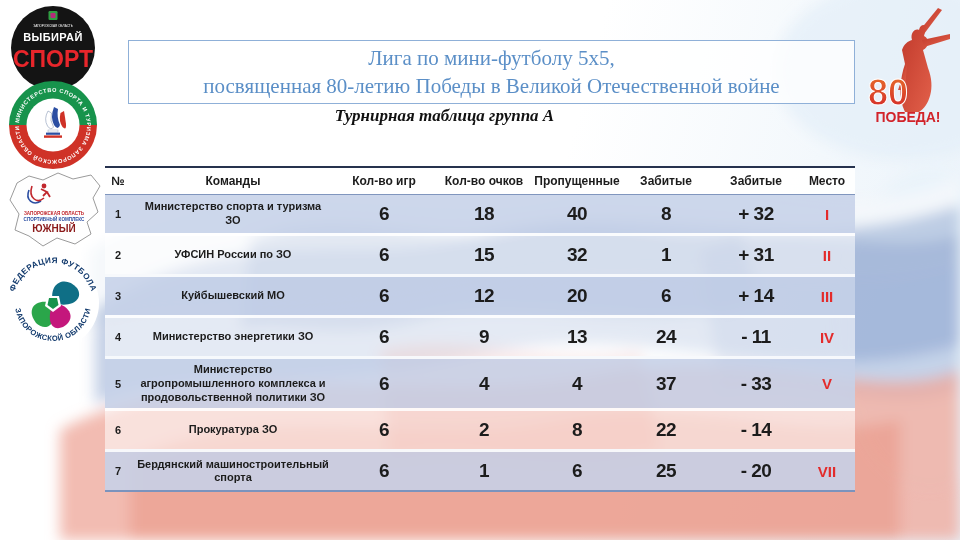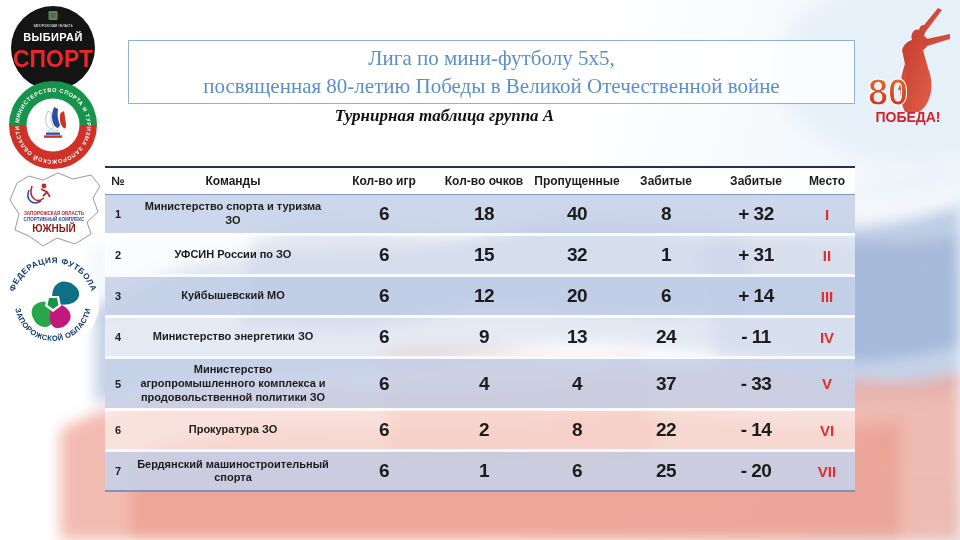--- a/index.html
+++ b/index.html
@@ -153,21 +153,20 @@
     <div class="cell c-place">V</div>
   </div>
       <div class="trow plain">
     <div class="cell c-num">6</div>
     <div class="cell c-team">Прокуратура ЗО</div>
     <div class="cell c-val">6</div>
     <div class="cell c-val">2</div>
     <div class="cell c-val">8</div>
     <div class="cell c-val">22</div>
     <div class="cell c-val">- 14</div>
-    <div class="cell c-place">VI</div>
   </div>
       <div class="trow band">
     <div class="cell c-num">7</div>
     <div class="cell c-team">Бердянский машиностроительный спорта</div>
     <div class="cell c-val">6</div>
     <div class="cell c-val">1</div>
     <div class="cell c-val">6</div>
     <div class="cell c-val">25</div>
     <div class="cell c-val">- 20</div>
     <div class="cell c-place">VII</div>

